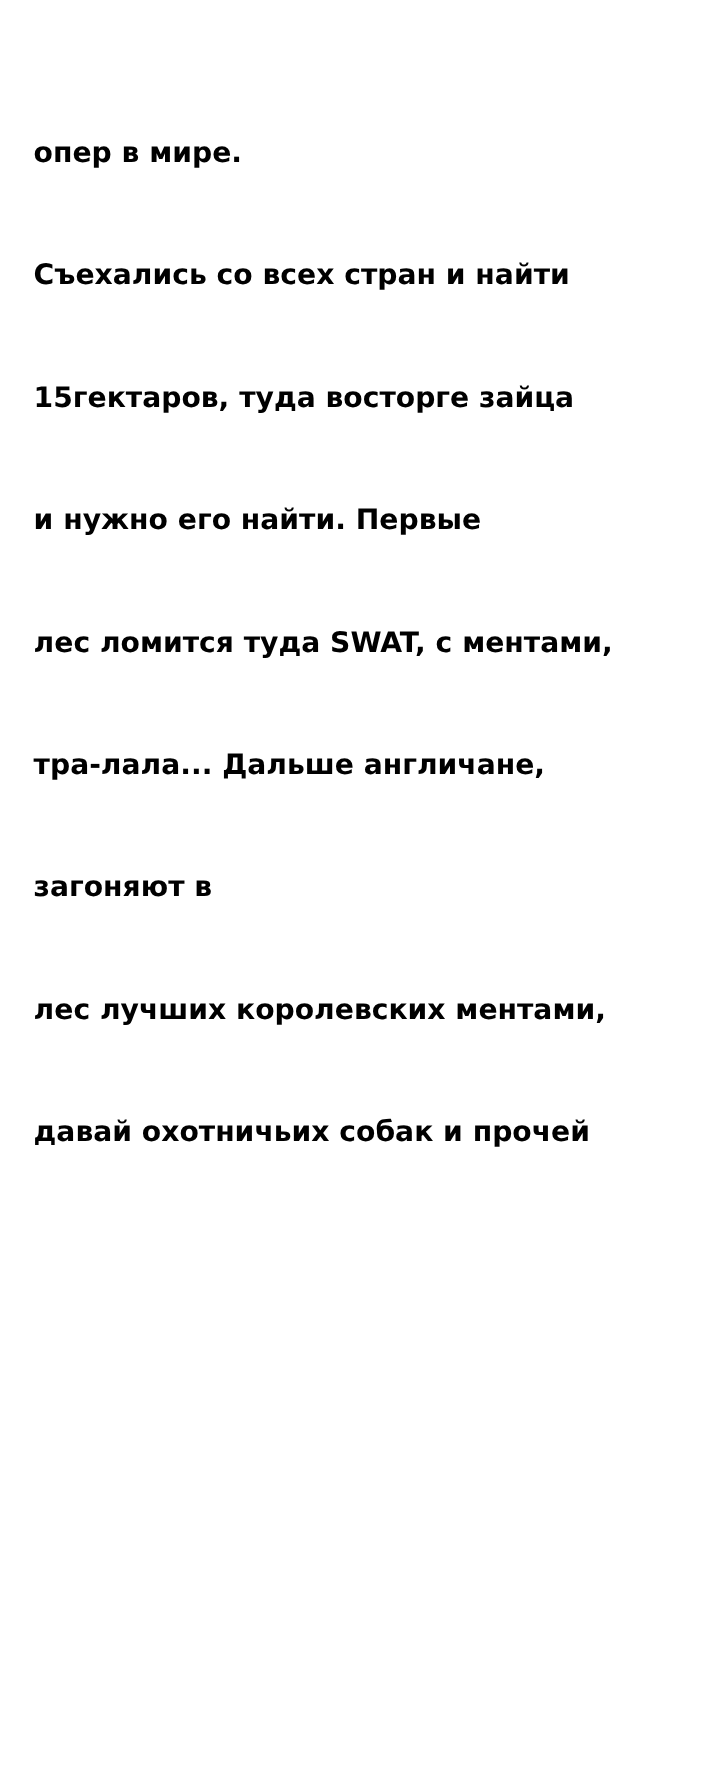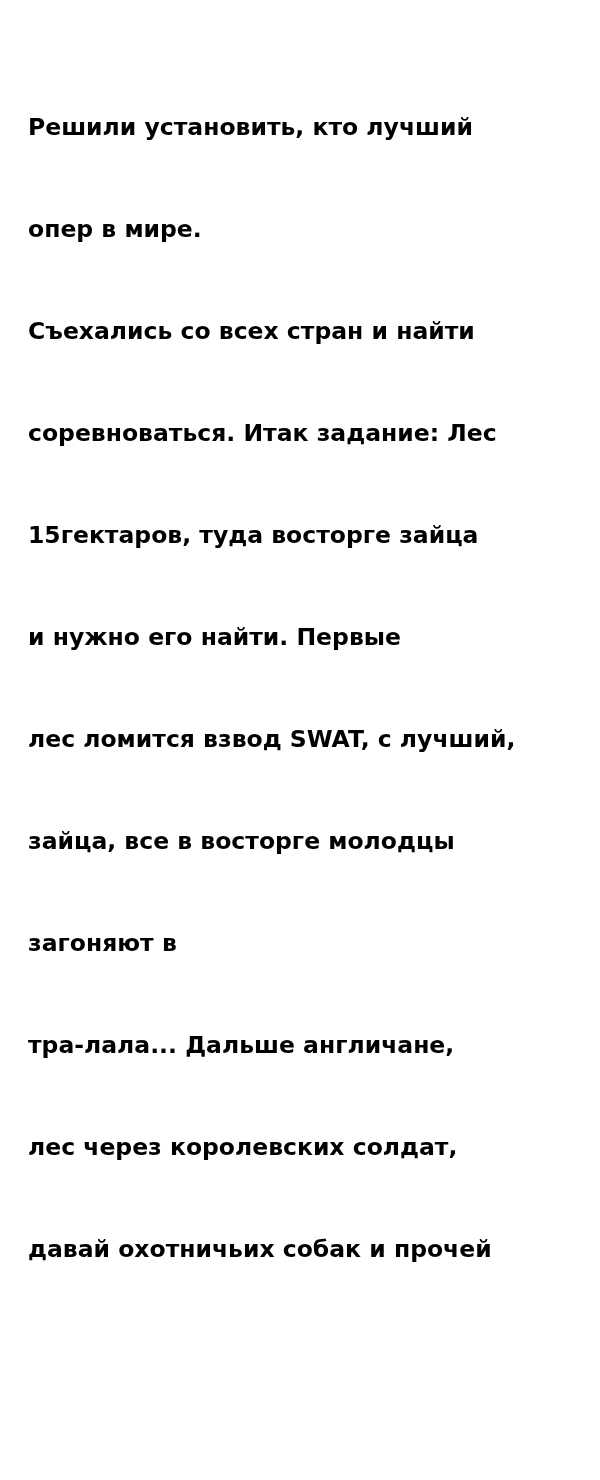--- a/index.html
+++ b/index.html
@@ -38,31 +38,28 @@
   .spacer {
     flex: 1 1 auto;
   }
 </style>
 </head>
 <body>
 
 <div class="page">
 
   <div class="joke-body">
-    <span class="joke-line">Решили установить, кто лучший</span>
     <span class="joke-line">опер в мире.</span>
     <span class="joke-line">Съехались со всех стран и найти</span>
-    <span class="joke-line">соревноваться. Итак задание: Лес</span>
     <span class="joke-line">15гектаров, туда восторге зайца</span>
     <span class="joke-line">и нужно его найти. Первые</span>
-    <span class="joke-line">лес ломится взвод SWAT, с лучший,</span>
-    <span class="joke-line">зайца, все в восторге молодцы</span>
+    <span class="joke-line">лес ломится туда SWAT, с ментами,</span>
+    <span class="joke-line">тра-лала... Дальше англичане,</span>
     <span class="joke-line">загоняют в</span>
-    <span class="joke-line">тра-лала... Дальше англичане,</span>
-    <span class="joke-line">лес через королевских солдат,</span>
+    <span class="joke-line">лес лучших королевских ментами,</span>
     <span class="joke-line">давай охотничьих собак и прочей</span>
     
     
     
     
     
     
     
     
     

